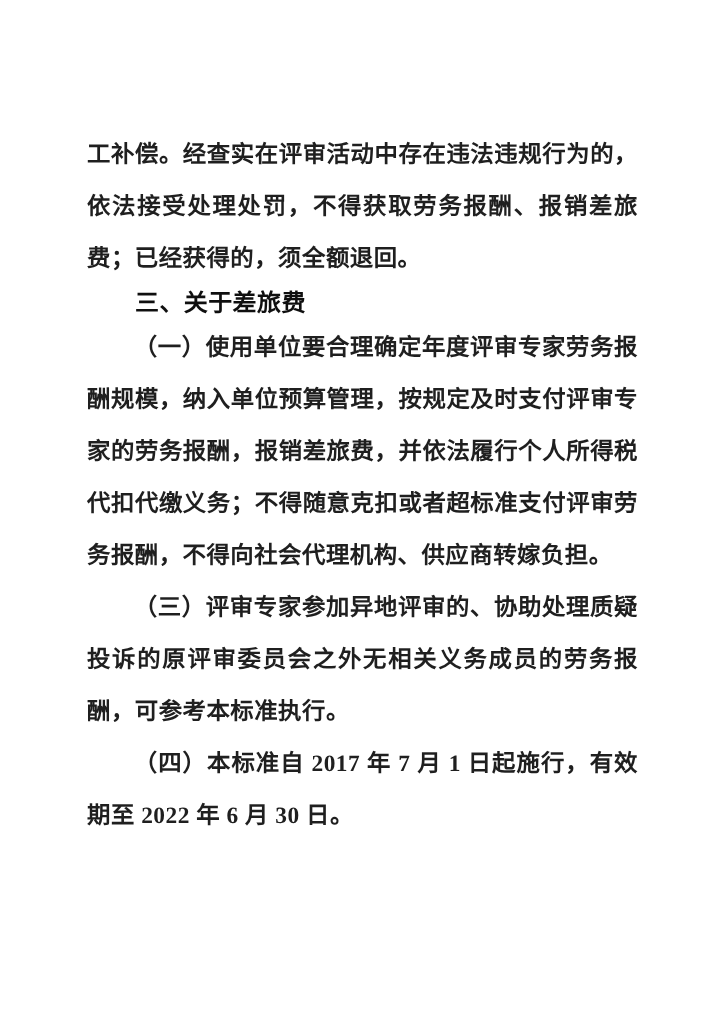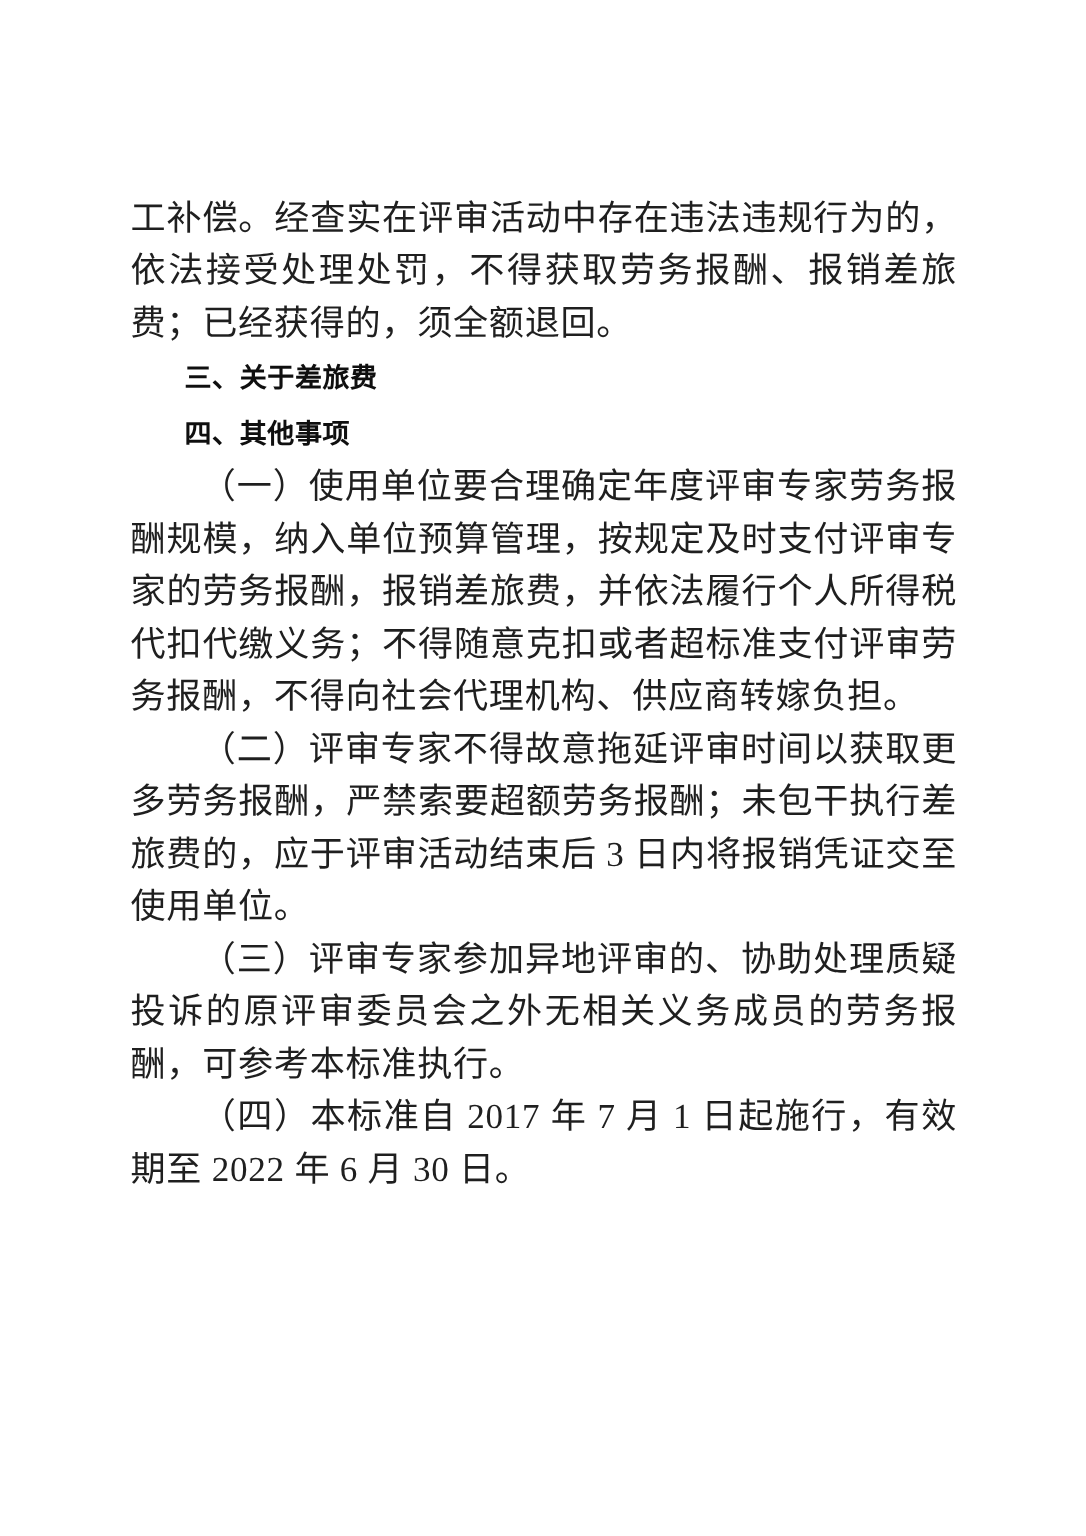--- a/index.html
+++ b/index.html
@@ -29,39 +29,39 @@
     position: absolute;
     left: 87px;
     top: 129px;
     width: 551px;
   }
 
   
   .para {
     font-family: "Liberation Serif", "DejaVu Serif", serif;
     font-size: 23.4px;
-    line-height: 35px;
+    line-height: 52px;
     letter-spacing: 0.5px;
     text-align: justify;
     text-justify: inter-character;
     text-indent: 2em;
     margin: 0;
     color: #1f1f1f;
-    font-weight: 400;
+    font-weight: 700;
     word-break: break-all;
   }
 
   .para.no-indent {
     text-indent: 0;
   }
 
   
   .heading {
     font-family: "Liberation Sans", "DejaVu Sans", sans-serif;
-    font-size: 18px;
+    font-size: 24px;
     line-height: 37.2px;
     letter-spacing: 0.4px;
     font-weight: 700;
     text-indent: 2em;
     margin: 0;
     color: #0f0f0f;
   }
 
   
   .para, .heading {
@@ -73,24 +73,22 @@
 <body>
 
 <div class="page">
   <div class="doc-body">
 
     <p class="para no-indent">工补偿。经查实在评审活动中存在违法违规行为的，依法接受处理处罚，不得获取劳务报酬、报销差旅费；已经获得的，须全额退回。</p>
 
     <h2 class="heading">三、关于差旅费</h2>
 
 
-    <h2 class="heading">四、其他事项</h2>
 
     <p class="para">（一）使用单位要合理确定年度评审专家劳务报酬规模，纳入单位预算管理，按规定及时支付评审专家的劳务报酬，报销差旅费，并依法履行个人所得税代扣代缴义务；不得随意克扣或者超标准支付评审劳务报酬，不得向社会代理机构、供应商转嫁负担。</p>
 
-    <p class="para">（二）评审专家不得故意拖延评审时间以获取更多劳务报酬，严禁索要超额劳务报酬；未包干执行差旅费的，应于评审活动结束后 3 日内将报销凭证交至使用单位。</p>
 
     <p class="para">（三）评审专家参加异地评审的、协助处理质疑投诉的原评审委员会之外无相关义务成员的劳务报酬，可参考本标准执行。</p>
 
     <p class="para">（四）本标准自 2017 年 7 月 1 日起施行，有效期至 2022 年 6 月 30 日。</p>
 
   </div>
 </div>
 
 </body></html>

